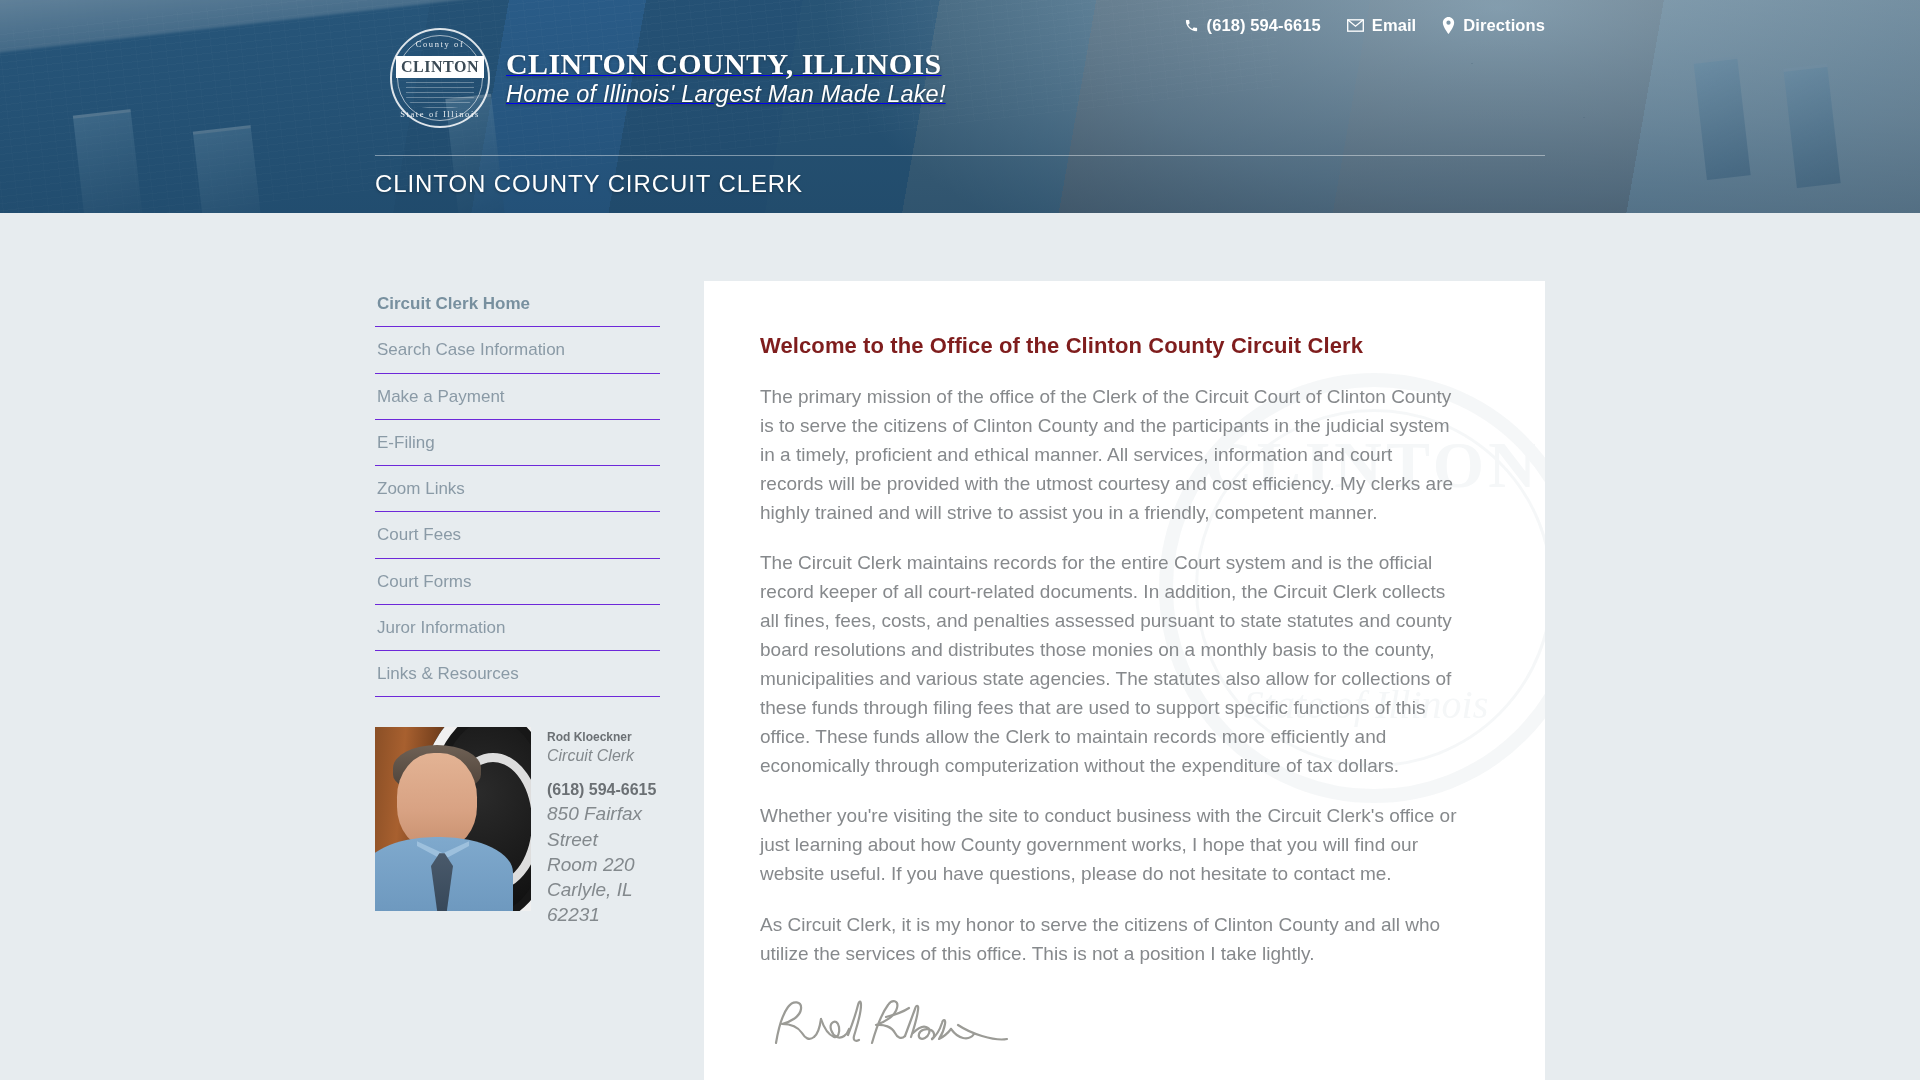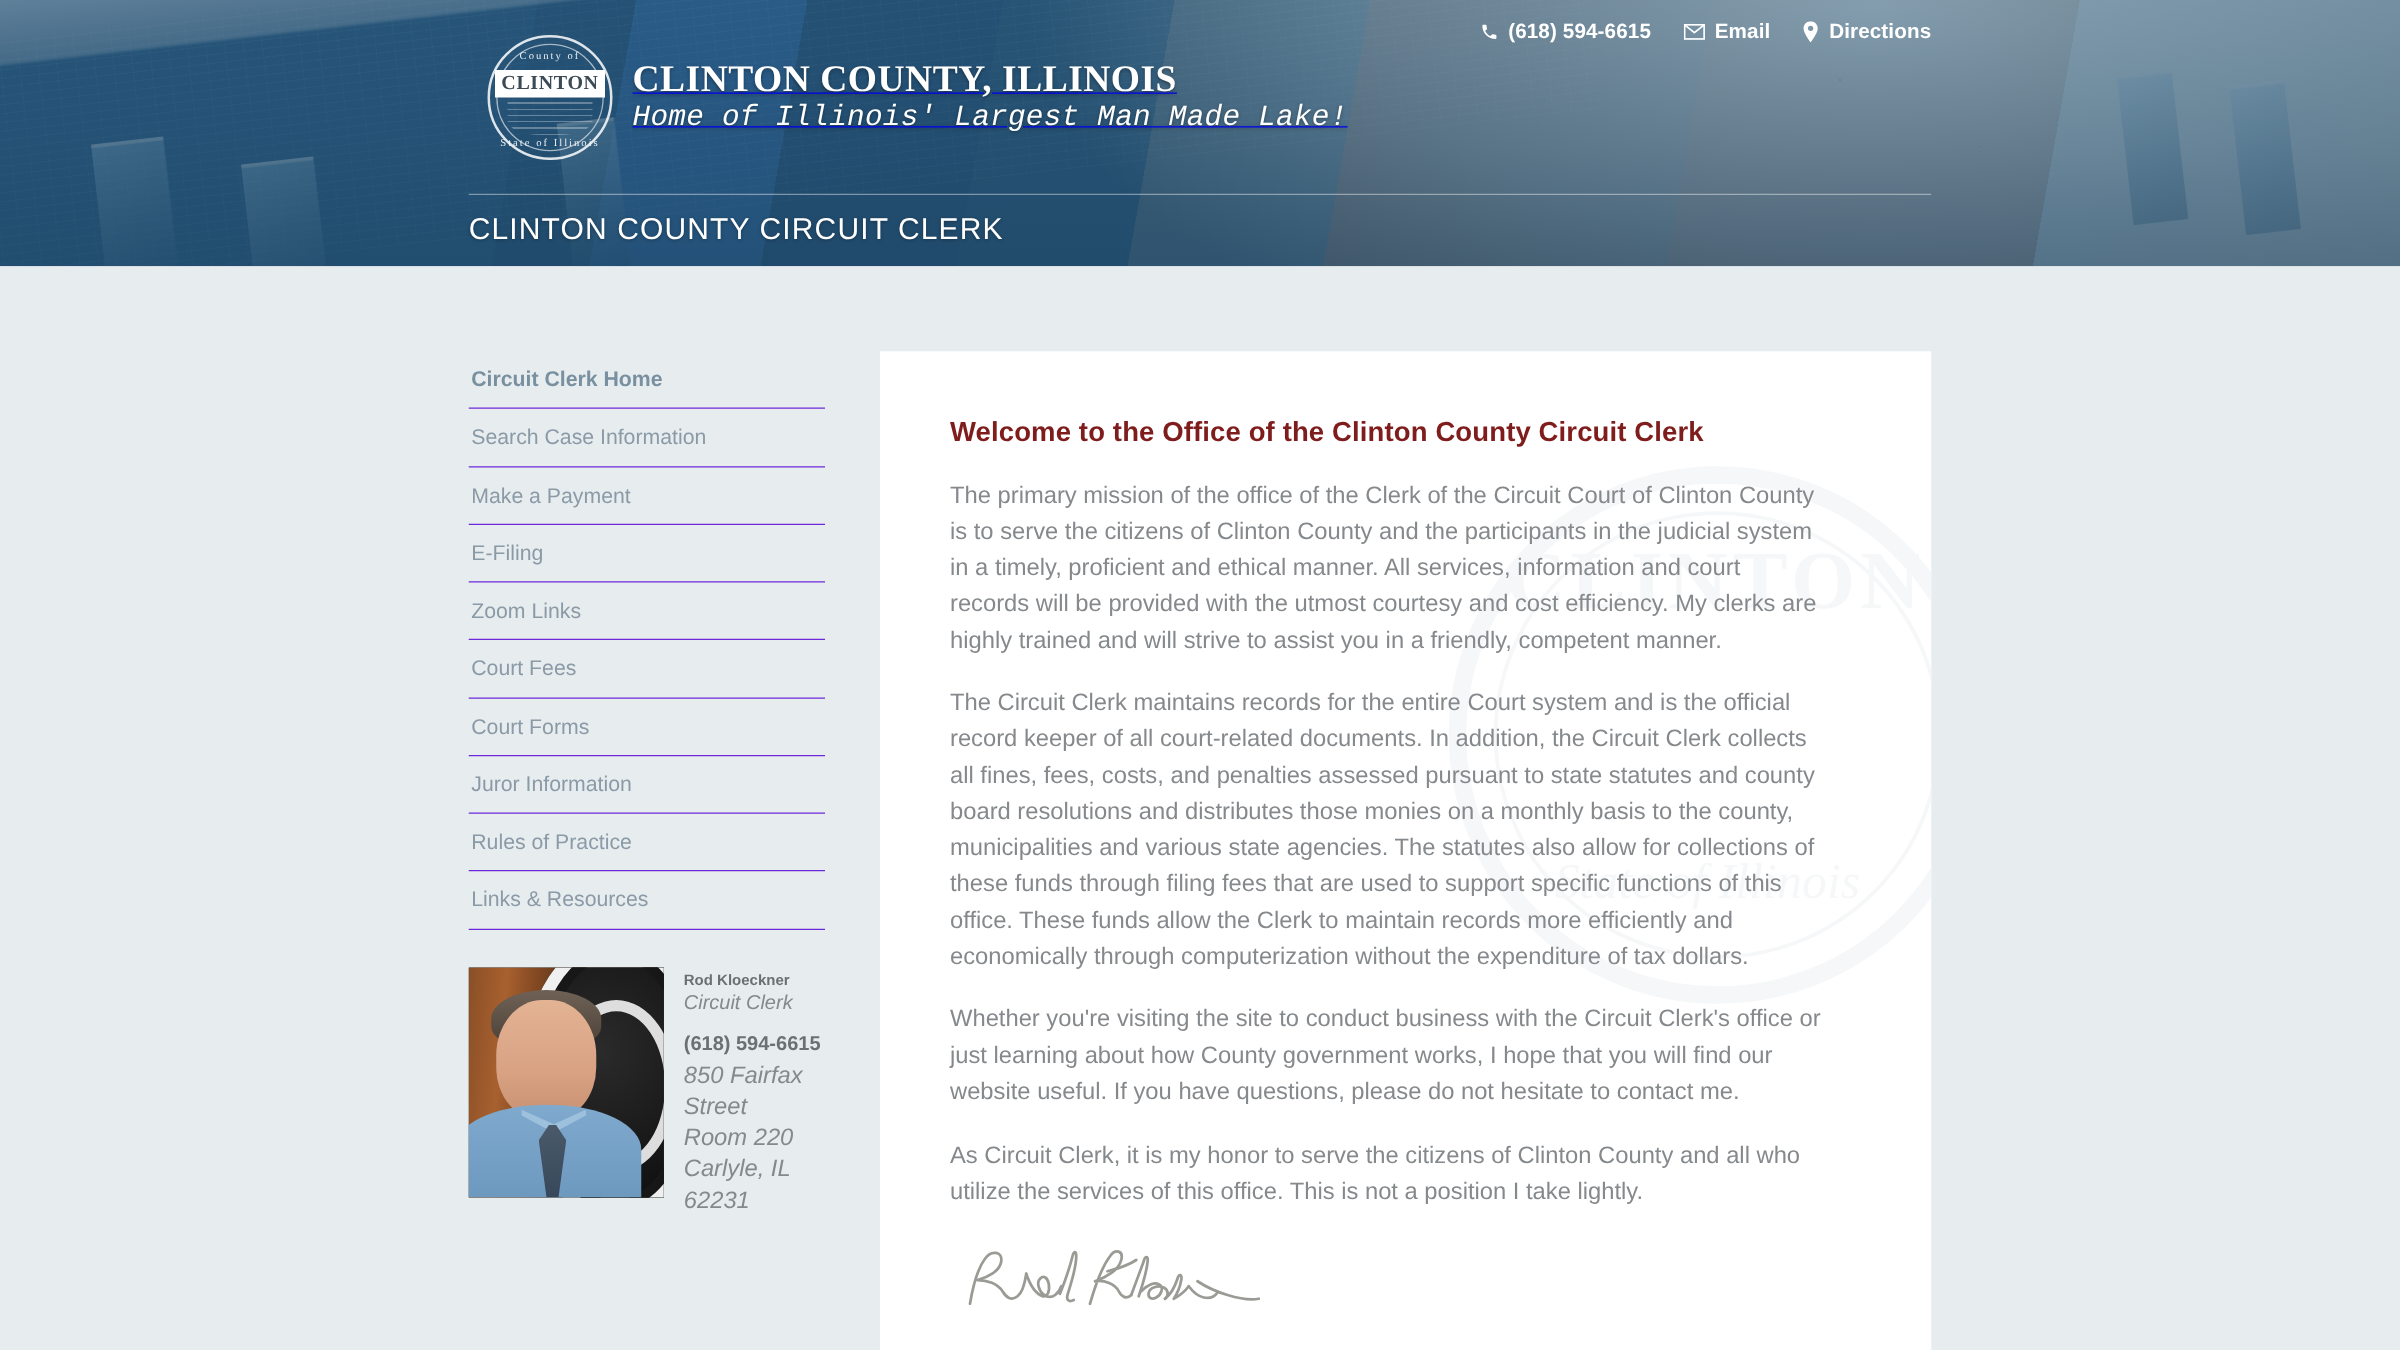--- a/index.html
+++ b/index.html
@@ -190,21 +190,21 @@
   .wordmark { color: #fff; }
   .wordmark .line1 {
     font-family: "Liberation Serif", serif;
     font-size: 30px;
     font-weight: bold;
     letter-spacing: .4px;
     line-height: 1.12;
     text-shadow: 0 1px 3px rgba(0,0,0,.35);
   }
   .wordmark .line2 {
-    font-family: Liberation Mono, monospace;
+    font-family: Liberation Sans, sans-serif;
     font-style: italic;
     font-size: 23.5px;
     letter-spacing: .2px;
     line-height: 1.25;
     text-shadow: 0 1px 3px rgba(0,0,0,.35);
   }
 
   .hero-rule {
     position: absolute;
     left: 375px;
@@ -532,21 +532,20 @@
     <div class="sidebar">
       <nav>
         <a class="nav-item active" href="#">Circuit Clerk Home</a>
         <a class="nav-item" href="#">Search Case Information</a>
         <a class="nav-item" href="#">Make a Payment</a>
         <a class="nav-item" href="#">E-Filing</a>
         <a class="nav-item" href="#">Zoom Links</a>
         <a class="nav-item" href="#">Court Fees</a>
         <a class="nav-item" href="#">Court Forms</a>
         <a class="nav-item" href="#">Juror Information</a>
-        <a class="nav-item" href="#">Rules of Practice</a>
         <a class="nav-item" href="#">Links &amp; Resources</a>
       </nav>
 
       <div class="contact-card">
         <div class="portrait">
           <span class="wood"></span>
           <span class="plaque"></span>
           <span class="hair"></span>
           <span class="head"></span>
           <span class="shirt"></span>

